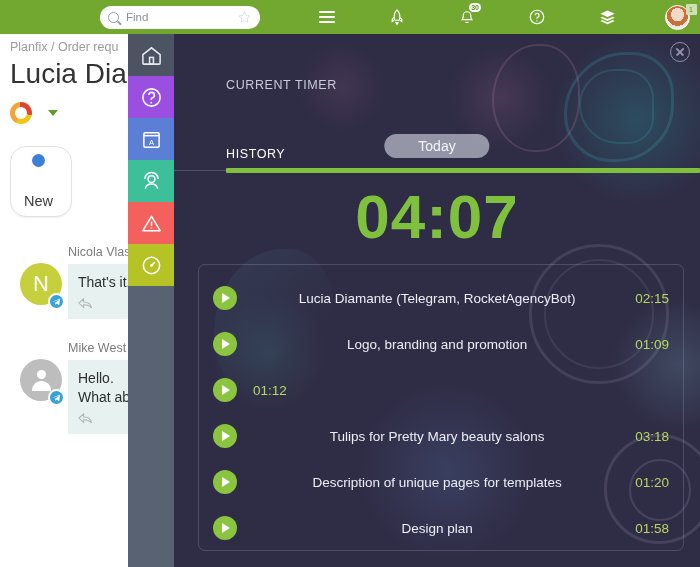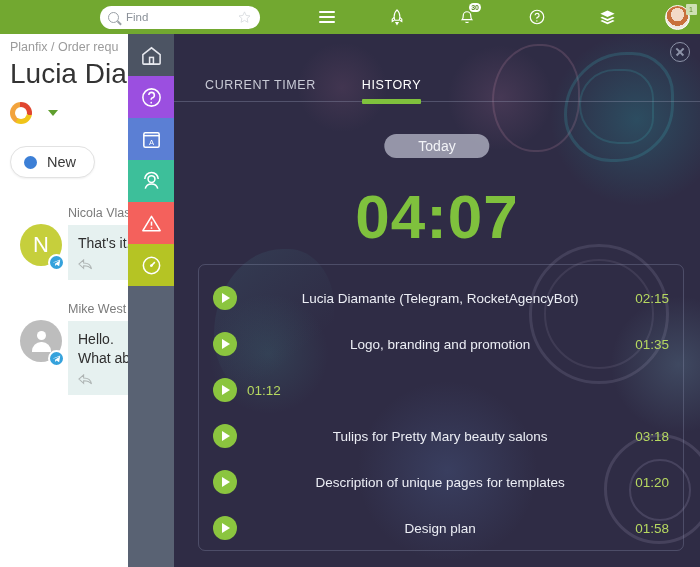--- a/index.html
+++ b/index.html
@@ -77,23 +77,23 @@
     width: 22px; height: 22px; border-radius: 50%;
     background: conic-gradient(from 210deg, #f2a33c 0 40%, #e0452f 40% 70%, #f0c419 70%);
     position: relative;
   }
   .mini-avatar::after {
     content: ""; position: absolute; inset: 5px; border-radius: 50%;
     background: #fff;
   }
   .caret-dn { width: 0; height: 0; border-left: 5px solid transparent; border-right: 5px solid transparent; border-top: 6px solid #5f9e2e; }
   .status-pill {
-    margin-top: 22px; display: inline-flex; align-items: center; gap: 10px;
+    margin-top: 22px; display: inline-flex; align-items: center; gap: 26px;
     background: #fff; border: 1px solid #e2e2e2; border-radius: 16px;
-    padding: 7px 18px 7px 13px; box-shadow: 0 1px 2px rgba(0,0,0,.06);
+    padding: 7px 18px 7px 13px; box-shadow: 0 1px 2px rgba(0,0,0,.06); flex-direction: column;
   }
   .status-dot { width: 13px; height: 13px; border-radius: 50%; background: #3c7fd6; }
   .status-txt { font-size: 14.5px; color: #3a3a3a; }
 
   .chat-block { margin-top: 28px; position: relative; }
   .chat-item { position: relative; margin-bottom: 22px; padding-left: 58px; }
   .chat-av {
     position: absolute; left: 10px; top: 18px; width: 42px; height: 42px;
     border-radius: 50%; display: flex; align-items: center; justify-content: center;
     font-size: 22px; color: #fff;
@@ -173,21 +173,21 @@
   }
   .close-btn::before, .close-btn::after {
     content: ""; position: absolute; width: 10px; height: 1.6px; background: #8d93a8;
   }
   .close-btn::before { transform: rotate(45deg); }
   .close-btn::after  { transform: rotate(-45deg); }
 
   .tabs {
     position: absolute; left: 0; top: 44px; width: 100%; z-index: 5;
     border-bottom: 1px solid rgba(150,155,180,.35);
-    padding-left: 31px; display: flex; gap: 46px;
+    padding-left: 52px; display: flex; gap: 46px; flex-direction: column;
   }
   .tab {
     font-size: 12.5px; letter-spacing: .6px; color: #c9cbd6; padding-bottom: 9px;
     cursor: pointer; position: relative;
   }
   .tab.active { color: #ffffff; }
   .tab.active::after {
     content: ""; position: absolute; left: 0; right: 0; bottom: -3px;
     height: 5px; background: #7fc13d; border-radius: 1px;
   }
@@ -220,21 +220,21 @@
   .play-btn .tri {
     width: 0; height: 0; margin-left: 2px;
     border-top: 5px solid transparent; border-bottom: 5px solid transparent;
     border-left: 8px solid #ffffff;
   }
   .task-label {
     flex: 1; margin-left: 18px; font-size: 13.5px; color: #eceef5;
     white-space: nowrap; overflow: hidden; text-overflow: ellipsis;
   }
   .task-time {
-    flex: 0 0 auto; font-size: 13.5px; color: #b6d860; margin-left: 10px;
+    flex: 0 0 auto; font-size: 13.5px; color: #b6d860; margin-left: 16px;
   }
 </style>
 </head>
 <body>
 
 <div id="root">
 
   <div class="page-bg">
     <div class="page-left">
       <div class="breadcrumb">Planfix / Order requ</div>
@@ -364,21 +364,21 @@
             </span>
           <span class="task-label">Lucia Diamante (Telegram, RocketAgencyBot)</span>
           <span class="task-time">02:15</span>
         </div>
 
         <div class="task-row">
           <span class="play-btn">
               <i class="tri"></i>
             </span>
           <span class="task-label">Logo, branding and promotion</span>
-          <span class="task-time">01:35</span>
+          <span class="task-time">01:09</span>
         </div>
 
         <div class="task-row">
           <span class="play-btn">
               <i class="tri"></i>
             </span>
           <span class="task-time">01:12</span>
         </div>
 
         <div class="task-row">

